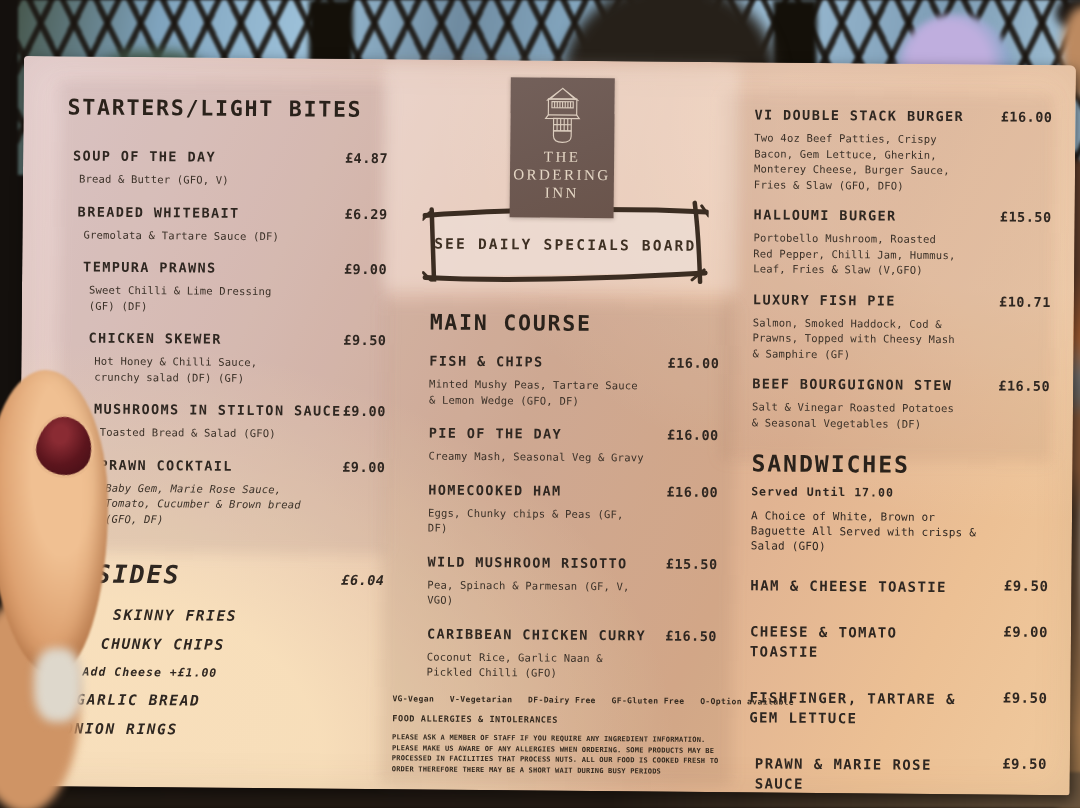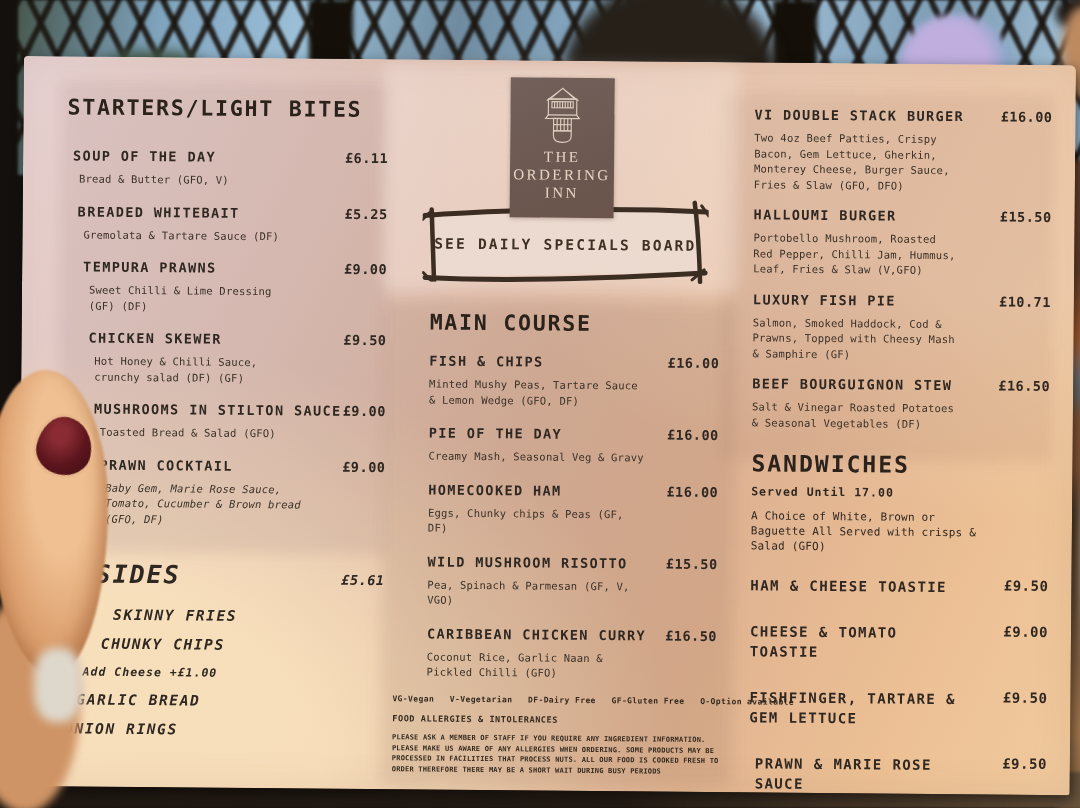--- a/index.html
+++ b/index.html
@@ -143,28 +143,28 @@
     <div class="panel panel-center"></div>
     <div class="panel panel-right"></div>
     <div class="panel panel-logo"></div>
 
     <div class="col" id="col-left">
       <h2 class="sec-title">STARTERS/LIGHT BITES</h2>
 
       <div class="mi st0">
         <div class="row">
             <span class="nm">SOUP OF THE DAY</span>
-            <span class="pr">£6.11</span>
+            <span class="pr">£4.87</span>
           </div>
         <div class="ds">Bread &amp; Butter (GFO, V)</div>
       </div>
       <div class="mi st1">
         <div class="row">
             <span class="nm">BREADED WHITEBAIT</span>
-            <span class="pr">£5.25</span>
+            <span class="pr">£6.29</span>
           </div>
         <div class="ds">Gremolata &amp; Tartare Sauce (DF)</div>
       </div>
       <div class="mi st2">
         <div class="row">
             <span class="nm">TEMPURA PRAWNS</span>
             <span class="pr">£9.00</span>
           </div>
         <div class="ds">Sweet Chilli &amp; Lime Dressing (GF) (DF)</div>
       </div>
@@ -187,21 +187,21 @@
             <span class="nm">PRAWN COCKTAIL</span>
             <span class="pr">£9.00</span>
           </div>
         <div class="ds" style="font-style:italic">Baby Gem, Marie Rose Sauce, Tomato, Cucumber &amp; Brown bread (GFO, DF)</div>
       </div>
     </div>
 
     <div class="col" id="col-sides">
       <div class="row sides-head">
         <h2 class="sides-title">SIDES</h2>
-        <span class="pr">£5.61</span>
+        <span class="pr">£6.04</span>
       </div>
       <div class="sd sd0">SKINNY FRIES</div>
       <div class="sd sd1">CHUNKY CHIPS</div>
       <div class="sd-note">Add Cheese  +£1.00</div>
       <div class="sd sd2">GARLIC BREAD</div>
       <div class="sd sd3">ONION RINGS</div>
     </div>
 
     <div class="col" id="col-center">
       <div class="logo">

